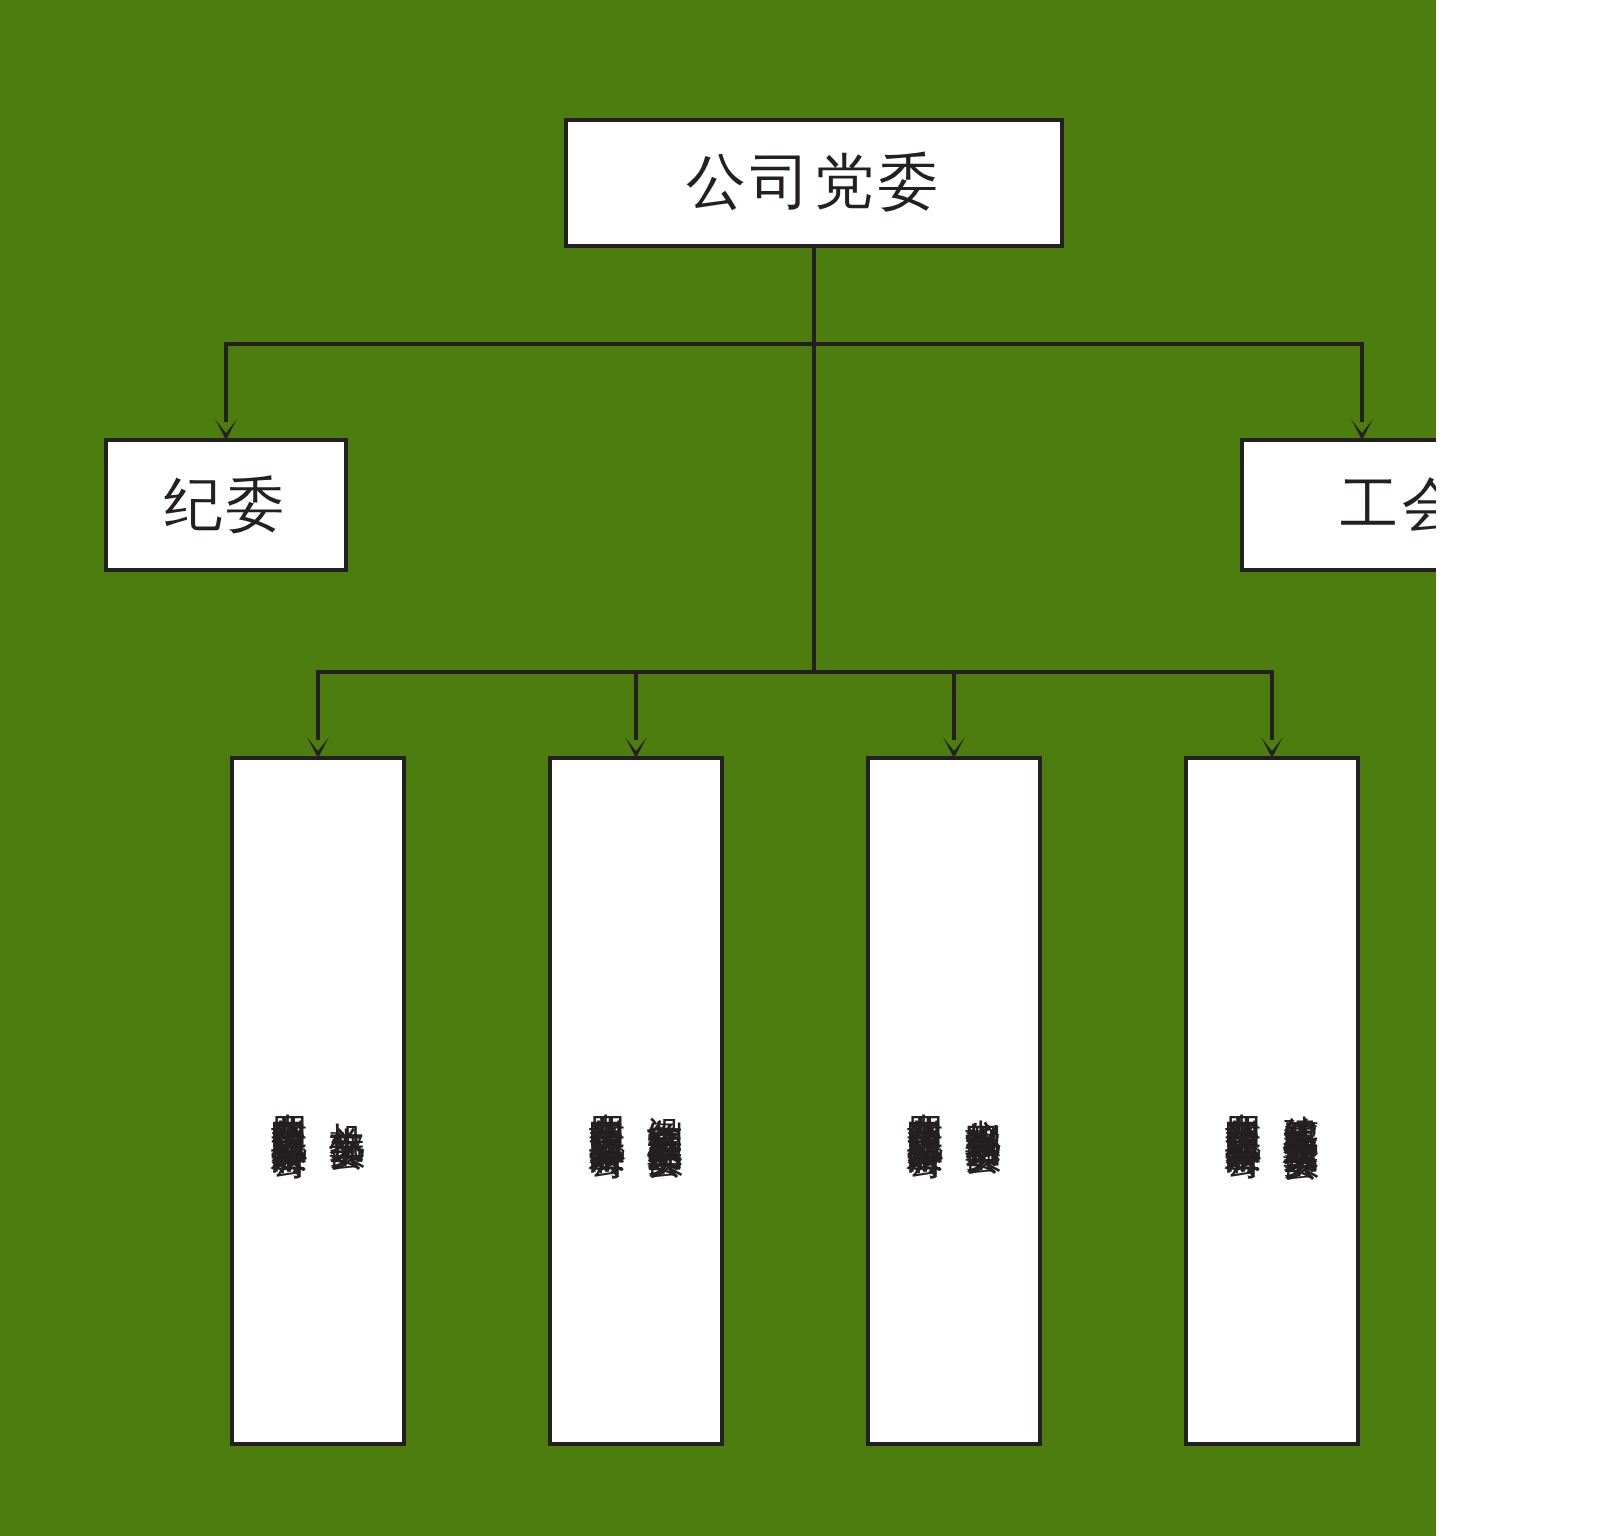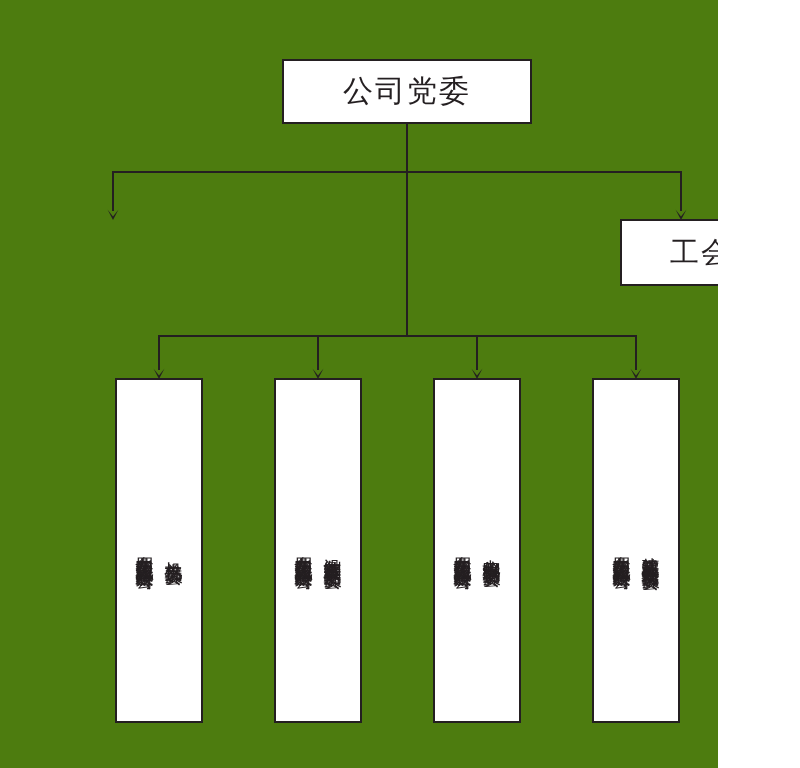--- a/index.html
+++ b/index.html
@@ -94,20 +94,23 @@
       <use href="#arrw" transform="translate(318,379)"></use>
       <use href="#arrw" transform="translate(477,379)"></use>
       <use href="#arrw" transform="translate(636,379)"></use>
     </g>
   </svg>
 
   <div class="node node-root">
     <span class="label">公司党委</span>
   </div>
 
+  <div class="node node-l2 left">
+    <span class="label">纪委</span>
+  </div>
   <div class="node node-l2 right">
     <span class="label">工会</span>
   </div>
 
   <div class="node node-branch b0">
     <span class="vtext">中共四川泸天化弘旭工程建设有限公司</span>
     <span class="vtext">机关支部委员会</span>
   </div>
   <div class="node node-branch b1">
     <span class="vtext">中共四川泸天化弘旭工程建设有限公司</span>

